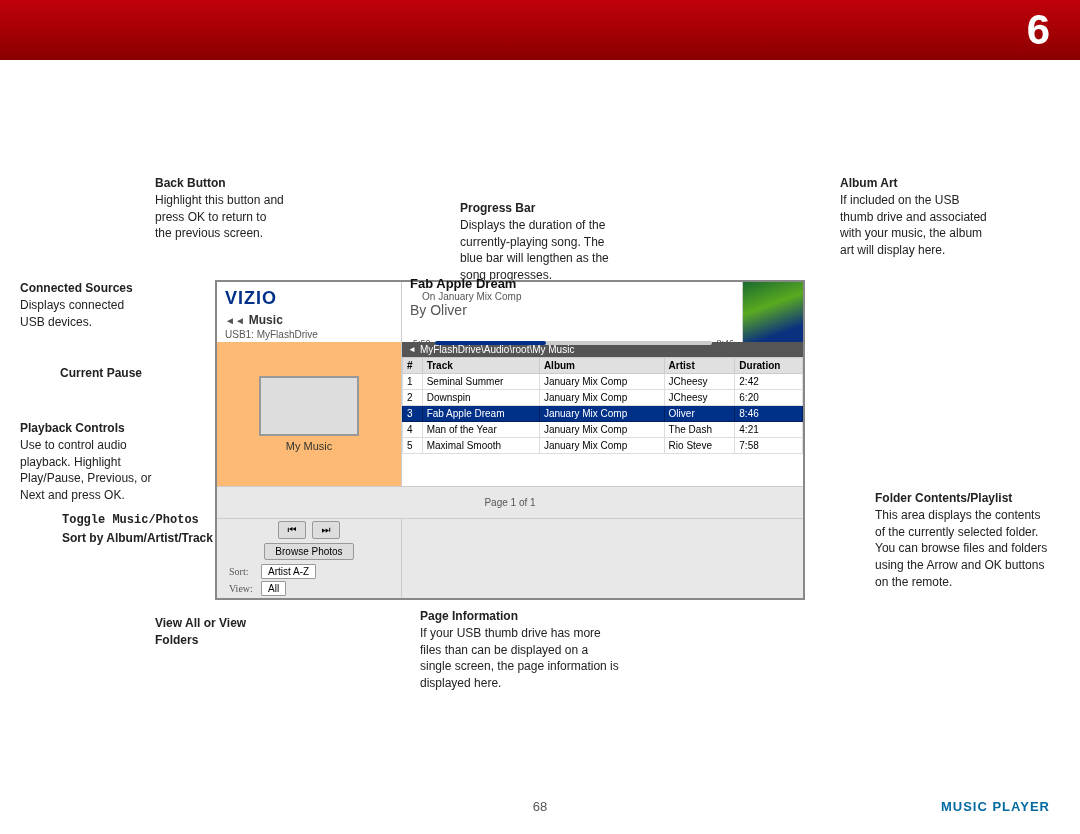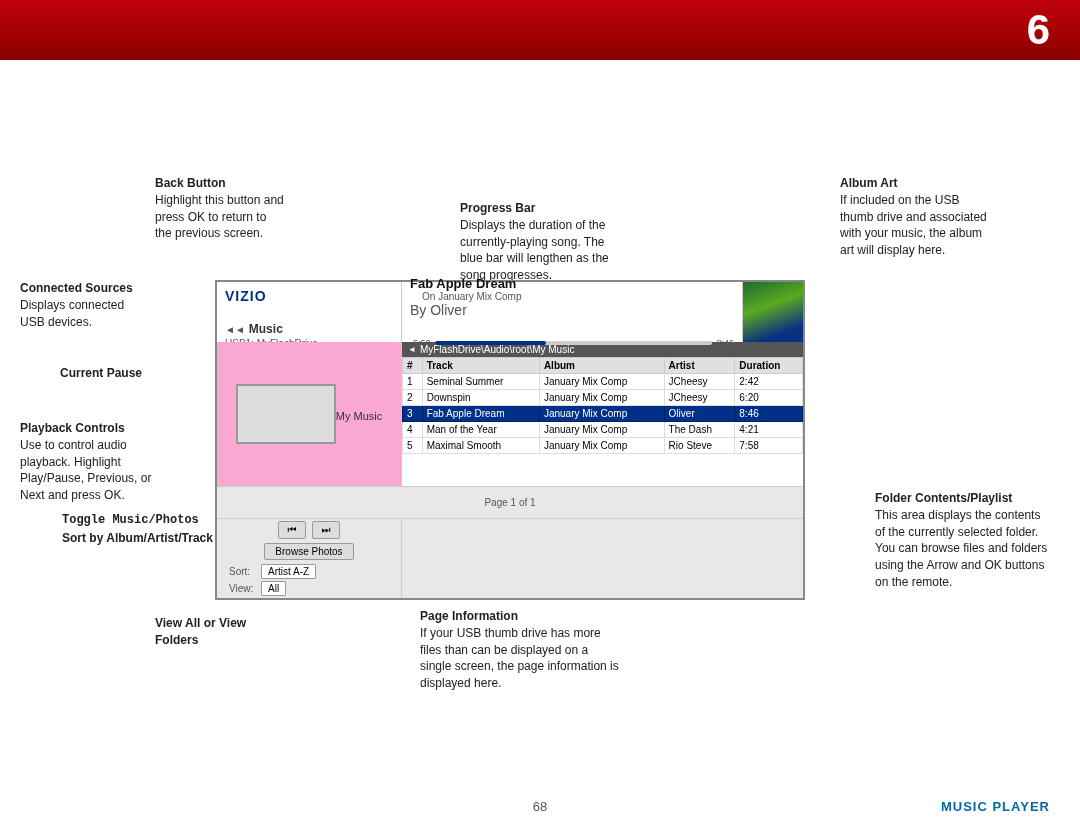--- a/index.html
+++ b/index.html
@@ -79,25 +79,25 @@
 
     .player-left {
       width: 185px;
       border-right: 1px solid #ccc;
       display: flex;
       flex-direction: column;
       padding: 6px 8px;
     }
 
     .vizio-logo {
-      font-size: 14px;
+      font-size: 18px;
       font-weight: 900;
       color: #003087;
       letter-spacing: 1px;
-      margin-bottom: 18px;
+      margin-bottom: 4px;
     }
 
     .back-btn-area {
       display: flex;
       align-items: center;
       gap: 4px;
       font-size: 11px;
       color: #333;
     }
 
@@ -200,24 +200,25 @@
 
     
     .player-middle {
       display: flex;
       flex: 1;
     }
 
     .folder-panel {
       width: 185px;
       border-right: 1px solid #ccc;
-      background: #f9a8d4;
+      background: #fdba74;
       display: flex;
       align-items: center;
       justify-content: center;
+      flex-direction: column;
       padding: 4px;
     }
 
     .folder-box {
       width: 100px;
       height: 60px;
       border: 2px solid #999;
       background: #ddd;
       display: flex;
       align-items: center;
@@ -339,20 +340,21 @@
 
     .sort-row {
       display: flex;
       align-items: center;
       gap: 4px;
     }
 
     .sort-label {
       color: #555;
       width: 28px;
+      font-family: Liberation Serif, serif;
     }
 
     .sort-val {
       border: 1px solid #999;
       padding: 1px 6px;
       background: #fff;
       font-size: 10px;
       border-radius: 1px;
     }
 

